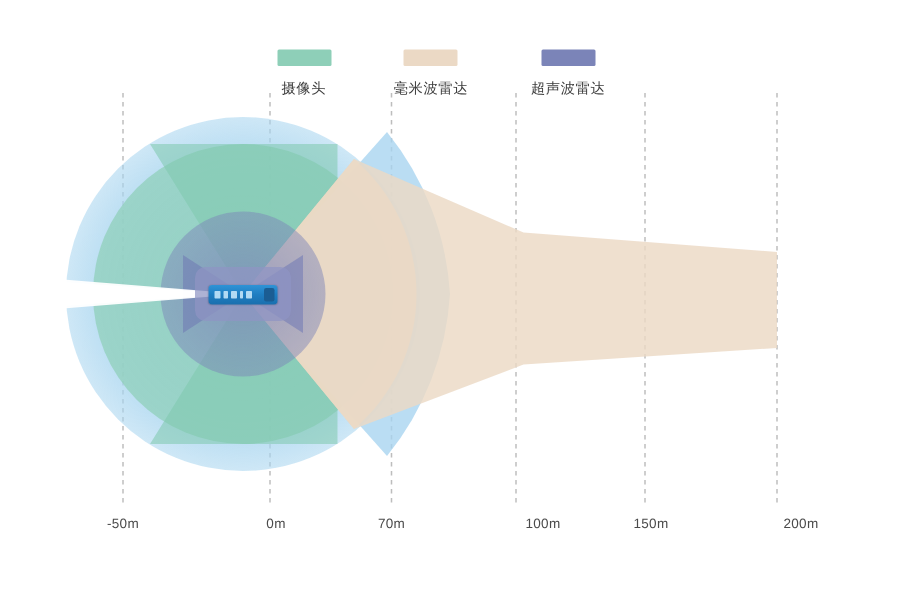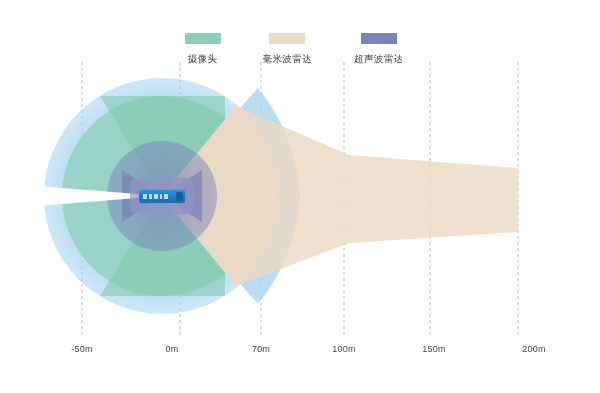--- a/index.html
+++ b/index.html
@@ -169,20 +169,20 @@
     </div>
 
     <div class="legend-item">
       <span class="swatch" style="background:#7B84B8"></span>
       <span class="legend-label">超声波雷达</span>
     </div>
   </div>
 
   <div class="axis-labels">
     <span class="tick-label" style="left:82px">-50m</span>
-    <span class="tick-label" style="left:172px">0m</span>
+    <span class="tick-label" style="left:184px">0m</span>
     <span class="tick-label" style="left:261px">70m</span>
-    <span class="tick-label" style="left:344px">100m</span>
+    <span class="tick-label" style="left:362px">100m</span>
     <span class="tick-label" style="left:434px">150m</span>
     <span class="tick-label" style="left:534px">200m</span>
   </div>
 
 </div>
 
 </body></html>

